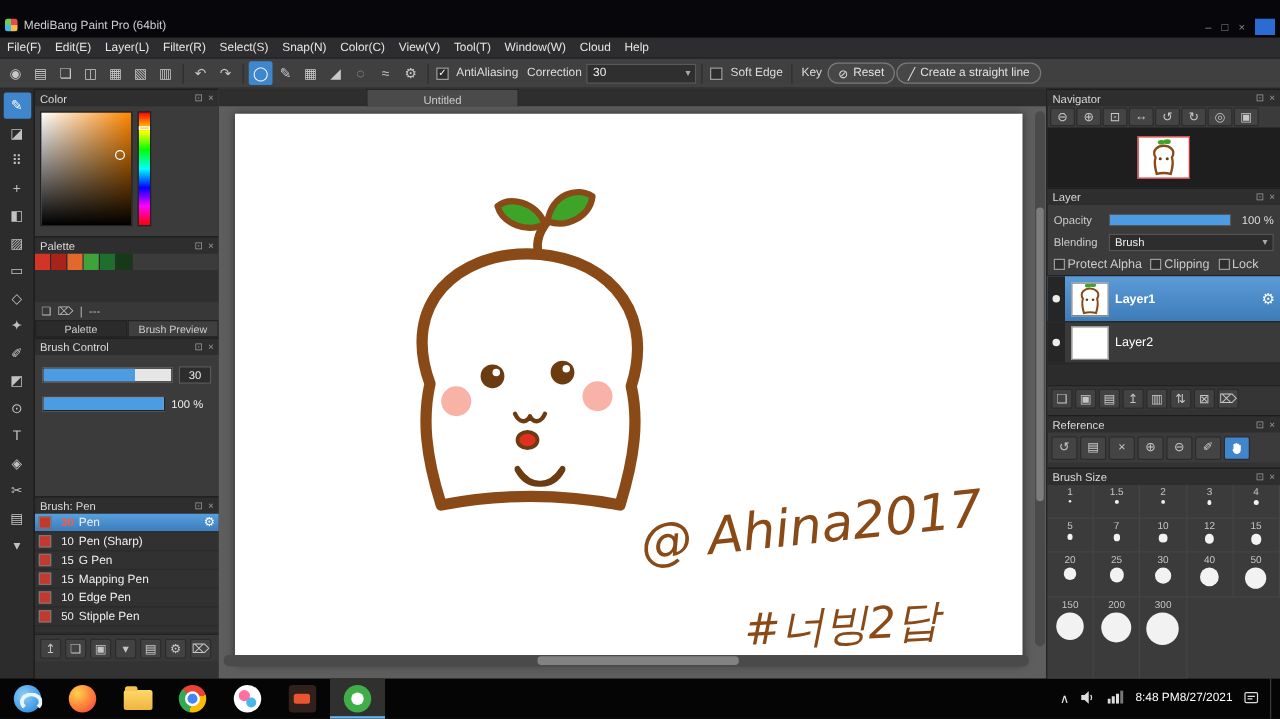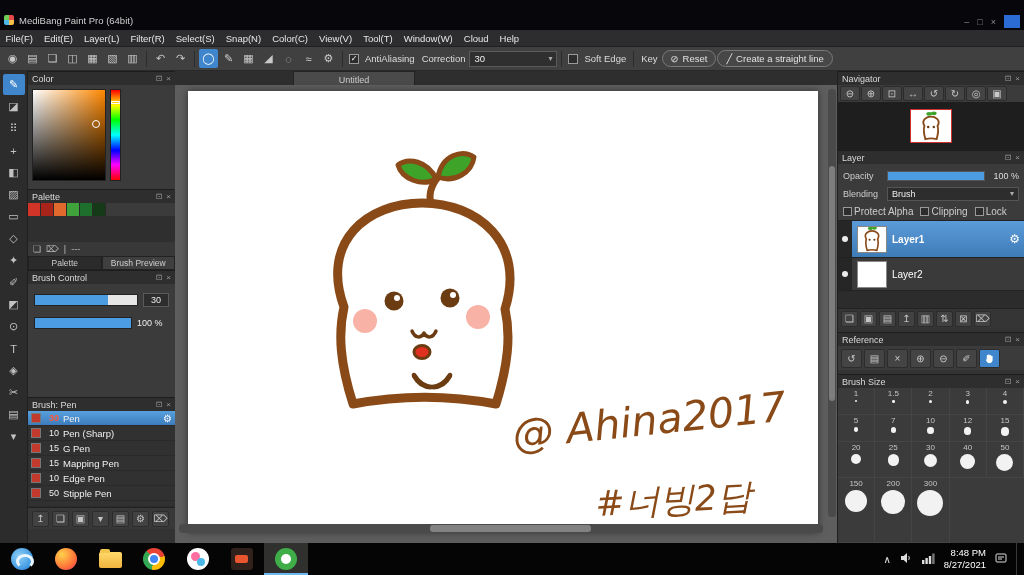--- a/index.html
+++ b/index.html
@@ -130,21 +130,21 @@
 .ic-chrome::after{content:"";position:absolute;left:5px;top:5px;width:8px;height:8px;border-radius:50%;background:#4285f4;border:2px solid #fff}
 .ic-mdb{background:#fff}
 .ic-mdb::before{content:"";position:absolute;left:4px;top:4px;width:9px;height:9px;border-radius:50%;background:#ff6fa0}
 .ic-mdb::after{content:"";position:absolute;right:4px;bottom:4px;width:8px;height:8px;border-radius:50%;background:#49b8e8}
 .ic-paint{width:22px;height:22px;border-radius:3px;background:#30211c;position:relative}
 .ic-paint::after{content:"";position:absolute;left:4px;top:7px;width:13px;height:8px;background:#e8552e;border-radius:2px}
 .ic-green{background:#3fae49}
 .ic-green::after{content:"";position:absolute;left:6px;top:6px;width:10px;height:10px;border-radius:50%;background:#fff}
 .tray{margin-left:auto;display:flex;align-items:center;gap:9px;padding-right:3px;height:100%}
 .tray-glyph{color:#e8e8e8;font-size:10px}
-.clock{display:flex;flex-direction:column;align-items:flex-end;justify-content:flex-end;color:#fff;font-size:9.5px;line-height:12px}
+.clock{display:flex;flex-direction:row;align-items:flex-end;justify-content:flex-end;color:#fff;font-size:9.5px;line-height:12px}
 .show-desktop{width:5px;height:32px;border-left:1px solid #3a3a3a}
 </style>
 </head>
 <body>
 
 <div class="app">
 
   <div class="titlebar">
     <span class="app-icon"></span>
     <span class="title-text">MediBang Paint Pro (64bit)</span>

